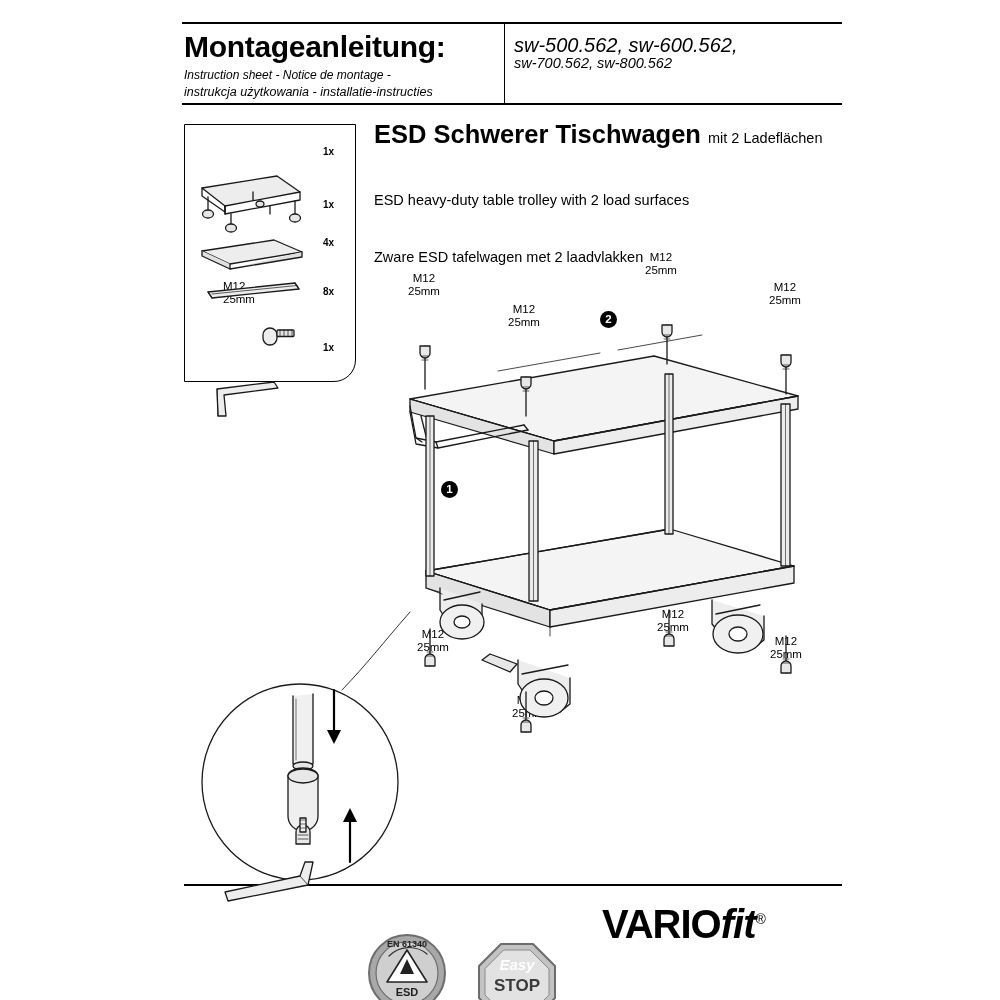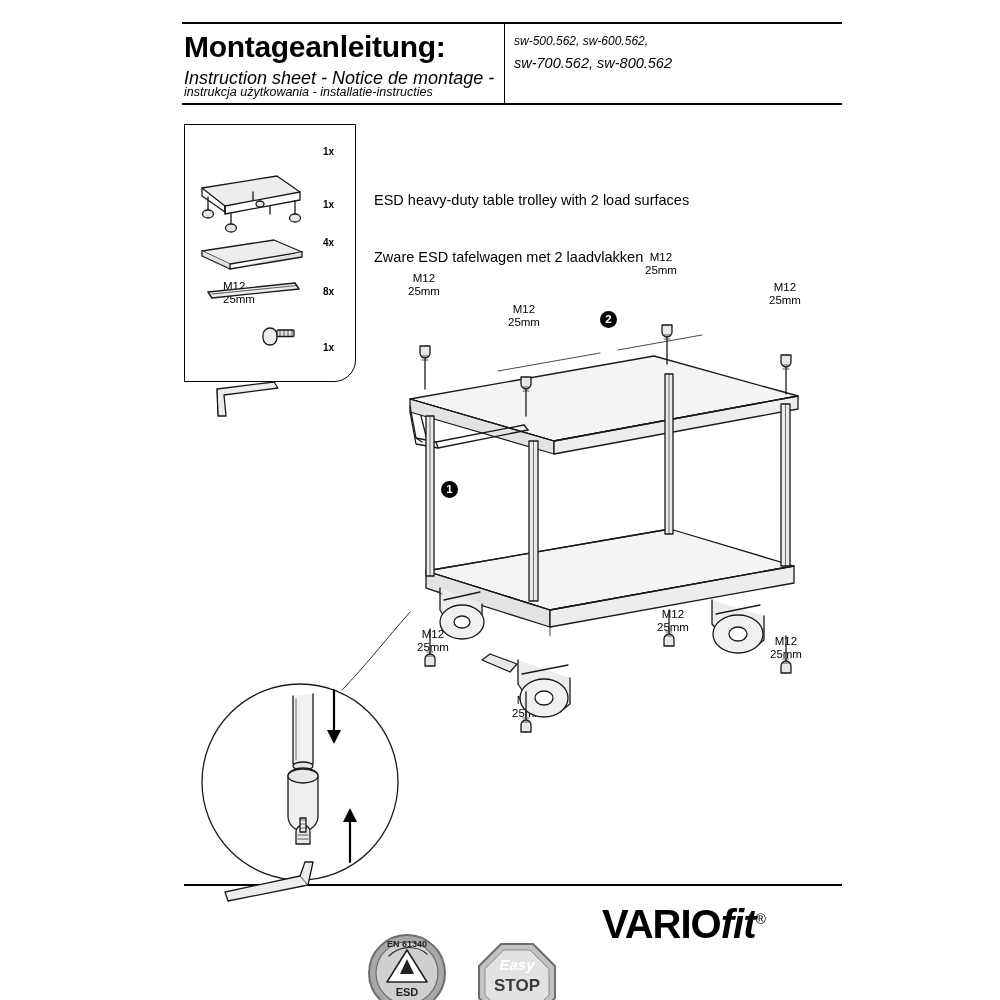--- a/index.html
+++ b/index.html
@@ -52,37 +52,37 @@
     top: 30px;
     font-size: 30px;
     font-weight: bold;
     letter-spacing: -0.3px;
     white-space: nowrap;
   }
   .title-sub1 {
     position: absolute;
     left: 172px;
     top: 68px;
-    font-size: 18px;
+    font-size: 12px;
     font-style: italic;
     white-space: nowrap;
   }
   .title-sub2 {
     position: absolute;
     left: 172px;
     top: 85px;
     font-size: 12.5px;
     font-style: italic;
     white-space: nowrap;
   }
   .codes-line1 {
     position: absolute;
     left: 502px;
     top: 34px;
-    font-size: 12px;
+    font-size: 20px;
     font-style: italic;
     white-space: nowrap;
   }
   .codes-line2 {
     position: absolute;
     left: 502px;
     top: 55px;
     font-size: 14.5px;
     font-style: italic;
     white-space: nowrap;
@@ -208,20 +208,24 @@
   <div class="header-rule-top"></div>
   <div class="header-rule-bottom"></div>
   <div class="header-divider"></div>
 
   <div class="title-de">Montageanleitung:</div>
   <div class="title-sub1">Instruction sheet - Notice de montage  -</div>
   <div class="title-sub2">instrukcja użytkowania - installatie-instructies</div>
   <div class="codes-line1">sw-500.562,  sw-600.562,</div>
   <div class="codes-line2">sw-700.562,  sw-800.562</div>
 
+  <div class="prod-title">
+    <span>ESD Schwerer Tischwagen</span>
+    <span class="small">mit 2 Ladeflächen</span>
+  </div>
   <div class="prod-line pl1">ESD heavy-duty table trolley with 2 load surfaces</div>
   <div class="prod-line pl4">Zware ESD tafelwagen met 2 laadvlakken</div>
 
   <div class="parts-box"></div>
 
   <div class="qty q1">1x</div>
   <div class="qty q2">1x</div>
   <div class="qty q3">4x</div>
   <div class="qty q4">8x</div>
   <div class="qty q5">1x</div>

